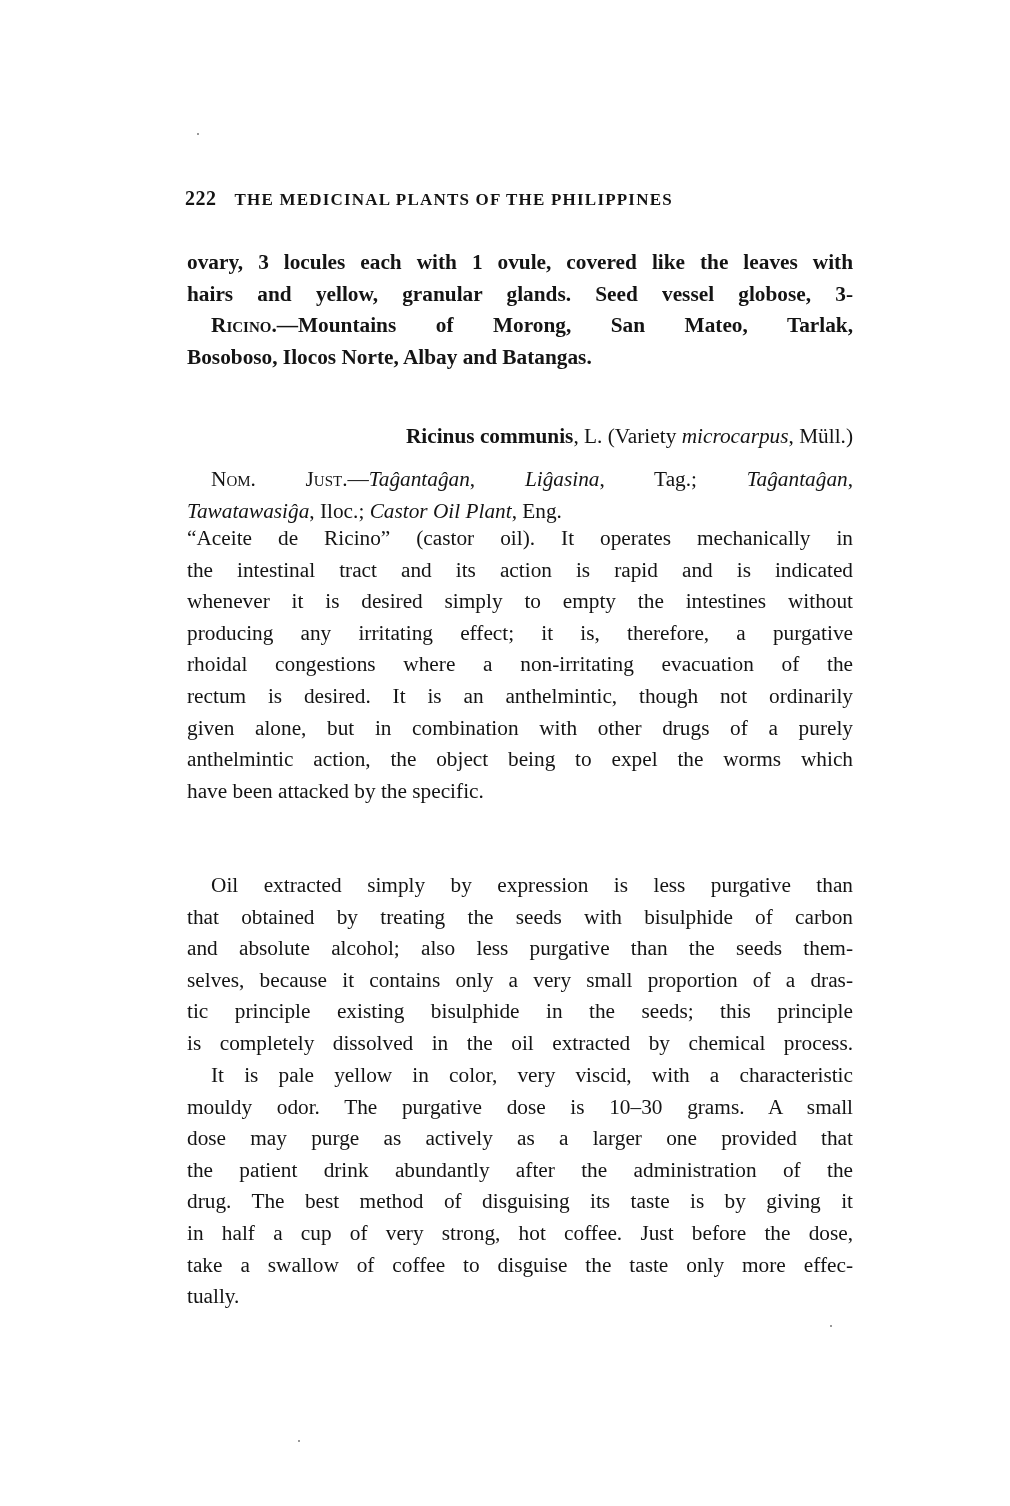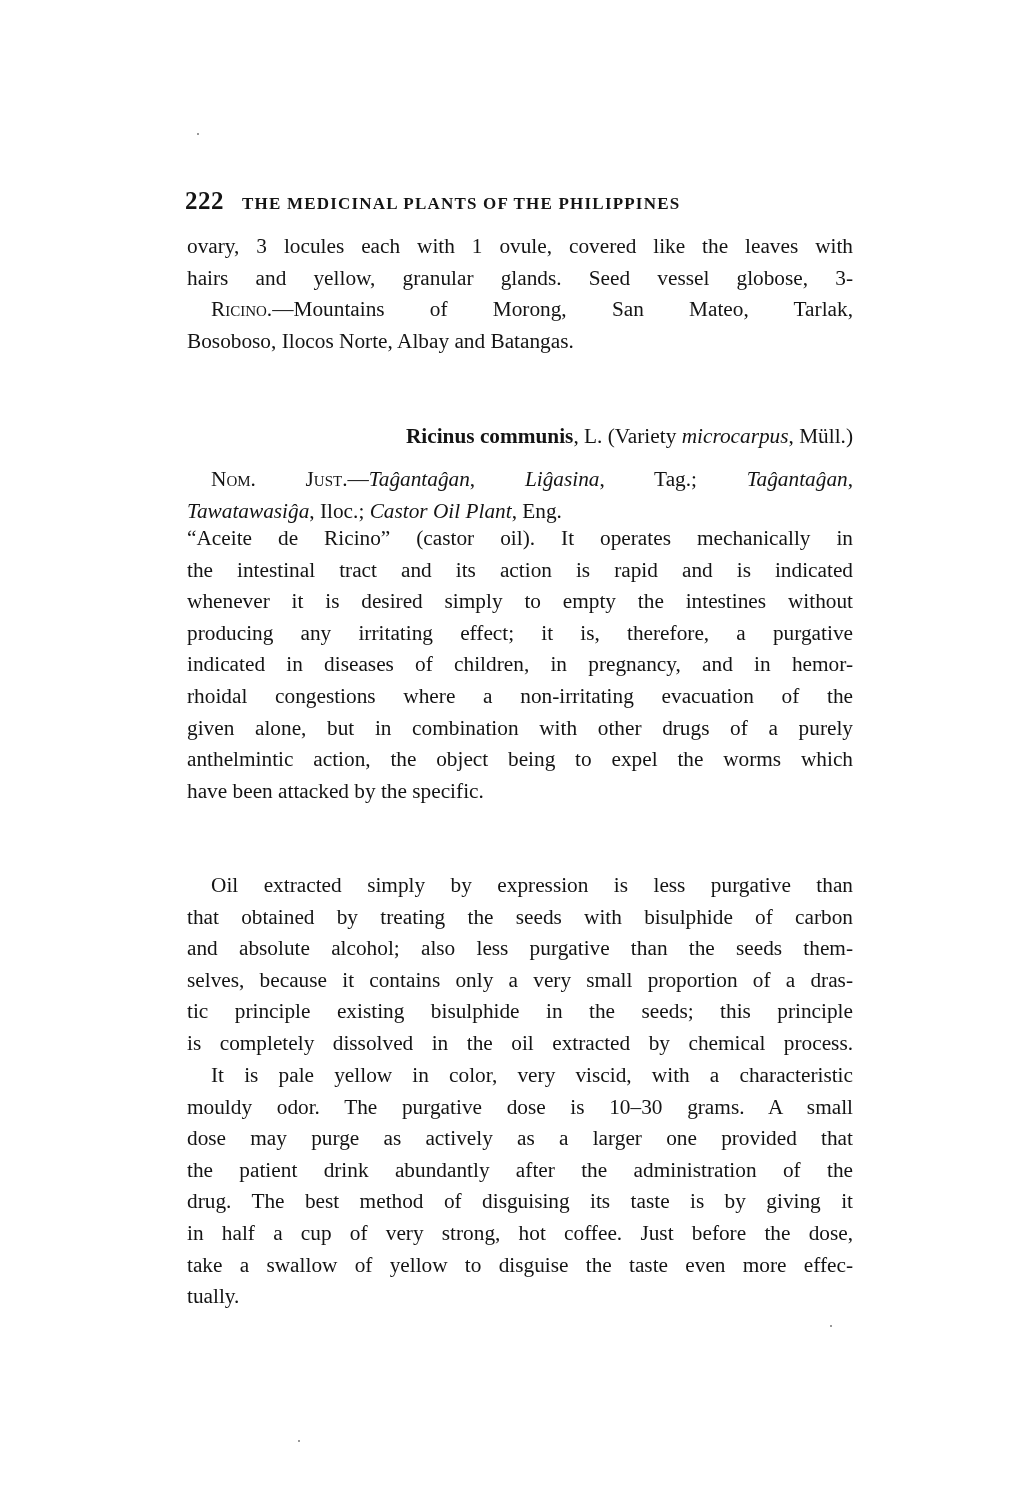--- a/index.html
+++ b/index.html
@@ -1,21 +1,21 @@
 <!DOCTYPE html>
 <html><head>
 <meta charset="utf-8">
 <style>
   html, body { margin: 0; padding: 0; background: #ffffff; }
   body { width: 1010px; height: 1506px; position: relative; overflow: hidden;
          font-family: "Liberation Serif", "DejaVu Serif", serif; color: #141414; }
   .page { position: absolute; left: 0; top: 0; width: 1010px; height: 1506px; }
   .header { position: absolute; left: 185px; top: 187px; width: 680px; display: flex; align-items: baseline;
             font-weight: bold; }
-  .pagenum { font-size: 25px; margin-right: 18px; letter-spacing: 0.5px; }
+  .pagenum { font-size: 20px; margin-right: 18px; letter-spacing: 0.5px; }
   .running { font-size: 17px; letter-spacing: 1.2px; }
   .block { position: absolute; left: 187px; width: 666px; font-size: 21.3px; line-height: 31.6px;
            text-align: justify; }
   .line { display: block; text-align: justify; text-align-last: justify; white-space: nowrap; height: 31.6px; }
   .line.last { text-align-last: left; }
   .indent { padding-left: 24px; }
   .sc { font-variant: small-caps; }
   .title-line { position: absolute; left: 187px; width: 666px; top: 424px; text-align: right; font-size: 21.3px; }
   .bold { font-weight: bold; }
   .it { font-style: italic; }
@@ -28,43 +28,43 @@
 
   <div class="speck" style="left:197px;top:133px;"></div>
   <div class="speck" style="left:830px;top:1325px;"></div>
   <div class="speck" style="left:298px;top:1440px;"></div>
 
   <div class="header">
     <span class="pagenum">222</span>
     <span class="running">THE MEDICINAL PLANTS OF THE PHILIPPINES</span>
   </div>
 
-  <div class="block" style="top:231px;">
+  <div class="block" style="top:247px;font-weight:bold;">
     <span class="line">ovary, 3 locules each with 1 ovule, covered like the leaves with</span>
     <span class="line">hairs and yellow, granular glands.  Seed vessel globose, 3-</span>
     <span class="line indent"><span class="sc">Ricino.</span><span>—Mountains of Morong, San Mateo, Tarlak,</span></span>
     <span class="line last">Bosoboso, Ilocos Norte, Albay and Batangas.</span>
   </div>
 
   <div class="title-line">
     <span class="bold">Ricinus communis</span><span>, L. (Variety </span><span class="it">microcarpus</span><span>, Müll.)</span>
   </div>
 
   <div class="block" style="top:464px;">
     <span class="line indent"><span class="sc">Nom. Just.</span><span>—</span><span class="it">Taĝantaĝan</span><span>, </span><span class="it">Liĝasina</span><span>, Tag.;  </span><span class="it">Taĝantaĝan</span><span>,</span></span>
     <span class="line last"><span class="it">Tawatawasiĝa</span><span>, Iloc.; </span><span class="it">Castor Oil Plant</span><span>, Eng.</span></span>
   </div>
 
   <div class="block" style="top:523px;">
     <span class="line">“Aceite de Ricino” (castor oil).  It operates mechanically in</span>
     <span class="line">the intestinal tract and its action is rapid and is indicated</span>
     <span class="line">whenever it is desired simply to empty the intestines without</span>
     <span class="line">producing any irritating effect; it is, therefore, a purgative</span>
-    <span class="line">indicated in diseases of children, in pregnancy, and in hemor-</span>
     <span class="line">rhoidal congestions where a non-irritating evacuation of the</span>
+    <span class="line">rectum is desired.  It is an anthelmintic, though not ordinarily</span>
     <span class="line">given alone, but in combination with other drugs of a purely</span>
     <span class="line">anthelmintic action, the object being to expel the worms which</span>
     <span class="line last">have been attacked by the specific.</span>
   </div>
 
   <div class="block" style="top:870px;">
     <span class="line indent">Oil extracted simply by expression is less purgative than</span>
     <span class="line">that obtained by treating the seeds with bisulphide of carbon</span>
     <span class="line">and absolute alcohol; also less purgative than the seeds them-</span>
     <span class="line">selves, because it contains only a very small proportion of a dras-</span>
@@ -72,17 +72,17 @@
     <span class="line">is completely dissolved in the oil extracted by chemical process.</span>
   </div>
 
   <div class="block" style="top:1060px;">
     <span class="line indent">It is pale yellow in color, very viscid, with a characteristic</span>
     <span class="line">mouldy odor.  The purgative dose is 10–30 grams.  A small</span>
     <span class="line">dose may purge as actively as a larger one provided that</span>
     <span class="line">the patient drink abundantly after the administration of the</span>
     <span class="line">drug.  The best method of disguising its taste is by giving it</span>
     <span class="line">in half a cup of very strong, hot coffee.  Just before the dose,</span>
-    <span class="line">take a swallow of yellow to disguise the taste even more effec-</span>
+    <span class="line">take a swallow of coffee to disguise the taste only more effec-</span>
     <span class="line last">tually.</span>
   </div>
 
 </div>
 
 </body></html>

